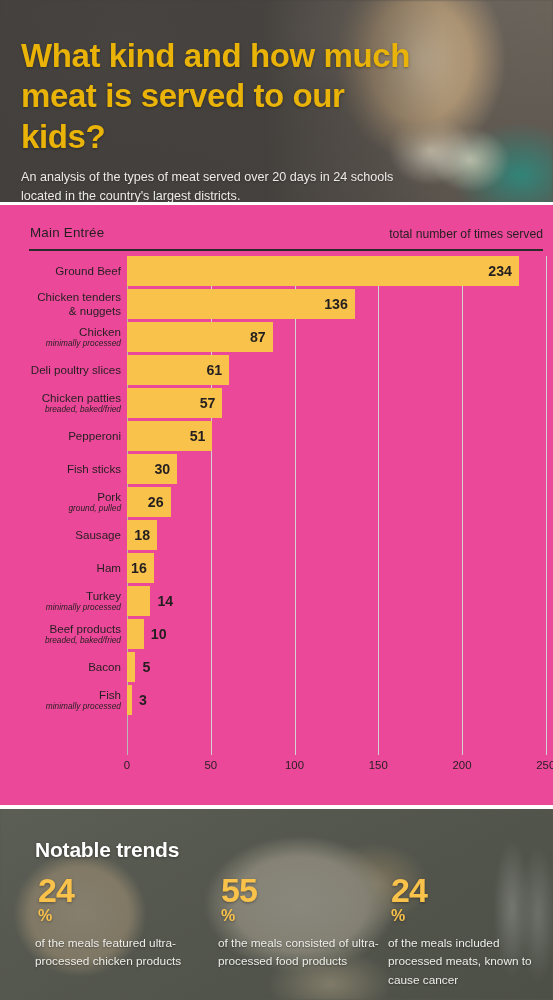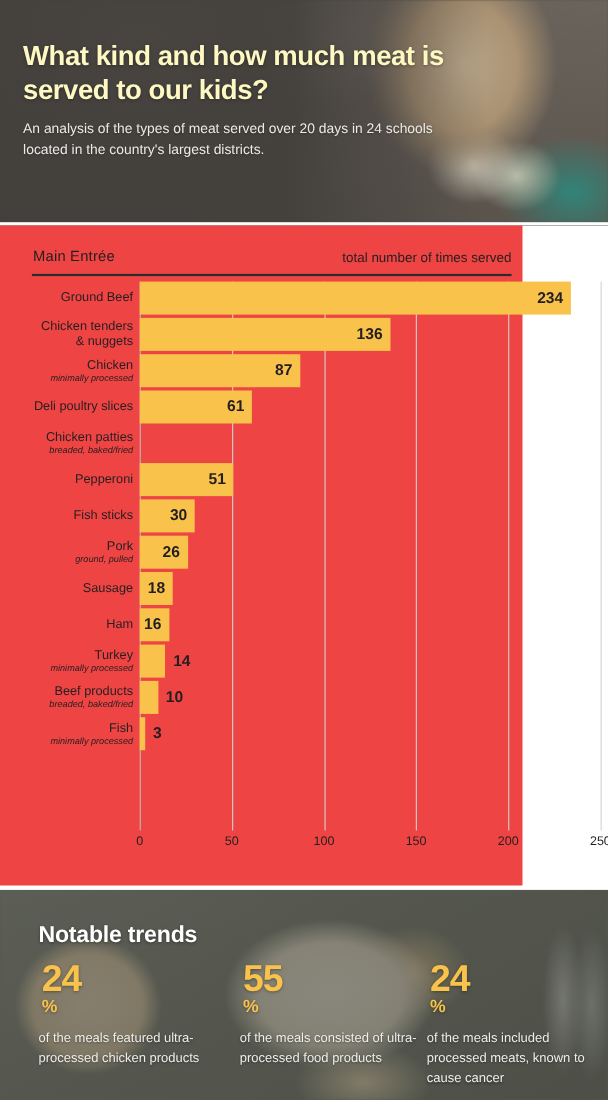--- a/index.html
+++ b/index.html
@@ -29,33 +29,33 @@
       linear-gradient(160deg, #8a8176 0%, #726a61 45%, #5d564e 100%);
     filter: blur(1.2px);
   }
   .hero-shade {
     position: absolute; inset: 0;
     background: linear-gradient(90deg, rgba(64,61,58,0.93) 0%, rgba(64,61,58,0.90) 48%,
                 rgba(64,61,58,0.55) 66%, rgba(64,61,58,0.20) 80%, rgba(64,61,58,0.10) 100%);
   }
   .hero-text { position: absolute; left: 21px; top: 36px; width: 400px; }
   .hero-title {
-    color: #fef9c3; font-size: 25px; font-weight: bold; line-height: 1.22;
+    color: #eab308; font-size: 33px; font-weight: bold; line-height: 1.22;
     letter-spacing: -0.4px; text-shadow: 0 1px 3px rgba(0,0,0,.35);
   }
   .hero-sub {
     margin-top: 11px; color: #eceae7; font-size: 12.6px; line-height: 1.52;
     text-shadow: 0 1px 2px rgba(0,0,0,.3);
   }
   .hero-rule {
     position: absolute; left: 0; bottom: 0; width: 553px; height: 3px; background: #ffffff;
   }
 
   
-  .chart-wrap { position: absolute; left: 0; top: 205px; width: 475px; height: 600px; background:#ef4444; }
+  .chart-wrap { position: absolute; left: 0; top: 205px; width: 553px; height: 600px; background:#ec4899; }
 
   .chart-head { position: absolute; left: 24px; top: 20px; right: 10px; height: 26px; }
   .chart-head .h-left {
     position: absolute; left: 6px; top: 0; font-size: 13.4px; color: #231f20; letter-spacing: .2px;
   }
   .chart-head .h-right {
     position: absolute; right: 0; top: 2px; font-size: 12.2px; color: #231f20;
   }
   .chart-head .h-rule {
     position: absolute; left: 5px; right: 0; bottom: 0; height: 1.6px; background: #2b2b2b;
@@ -201,20 +201,23 @@
             </div>
             <div class="bar" style="width: 102.188px; background: rgb(249, 194, 75);">
               <div class="val inside">61</div>
             </div>
           </div>
           <div class="row">
             <div class="row-label">
               <div class="ln1">Chicken patties</div>
               <div class="sub">breaded, baked/fried</div>
             </div>
+            <div class="bar" style="width: 95.4872px; background: rgb(249, 194, 75);">
+              <div class="val inside">57</div>
+            </div>
           </div>
           <div class="row">
             <div class="row-label">
               <div class="ln1">Pepperoni</div>
             </div>
             <div class="bar" style="width: 85.4359px; background: rgb(249, 194, 75);">
               <div class="val inside">51</div>
             </div>
           </div>
           <div class="row">
@@ -259,20 +262,28 @@
               <div class="val outside">14</div>
             </div>
           </div>
           <div class="row">
             <div class="row-label">
               <div class="ln1">Beef products</div>
               <div class="sub">breaded, baked/fried</div>
             </div>
             <div class="bar" style="width: 16.7521px; background: rgb(249, 194, 75);">
               <div class="val outside">10</div>
+            </div>
+          </div>
+          <div class="row">
+            <div class="row-label">
+              <div class="ln1">Bacon</div>
+            </div>
+            <div class="bar" style="width: 8.37607px; background: rgb(249, 194, 75);">
+              <div class="val outside">5</div>
             </div>
           </div>
           <div class="row">
             <div class="row-label">
               <div class="ln1">Fish</div>
               <div class="sub">minimally processed</div>
             </div>
             <div class="bar" style="width: 5.02564px; background: rgb(249, 194, 75);">
               <div class="val outside">3</div>
             </div>

